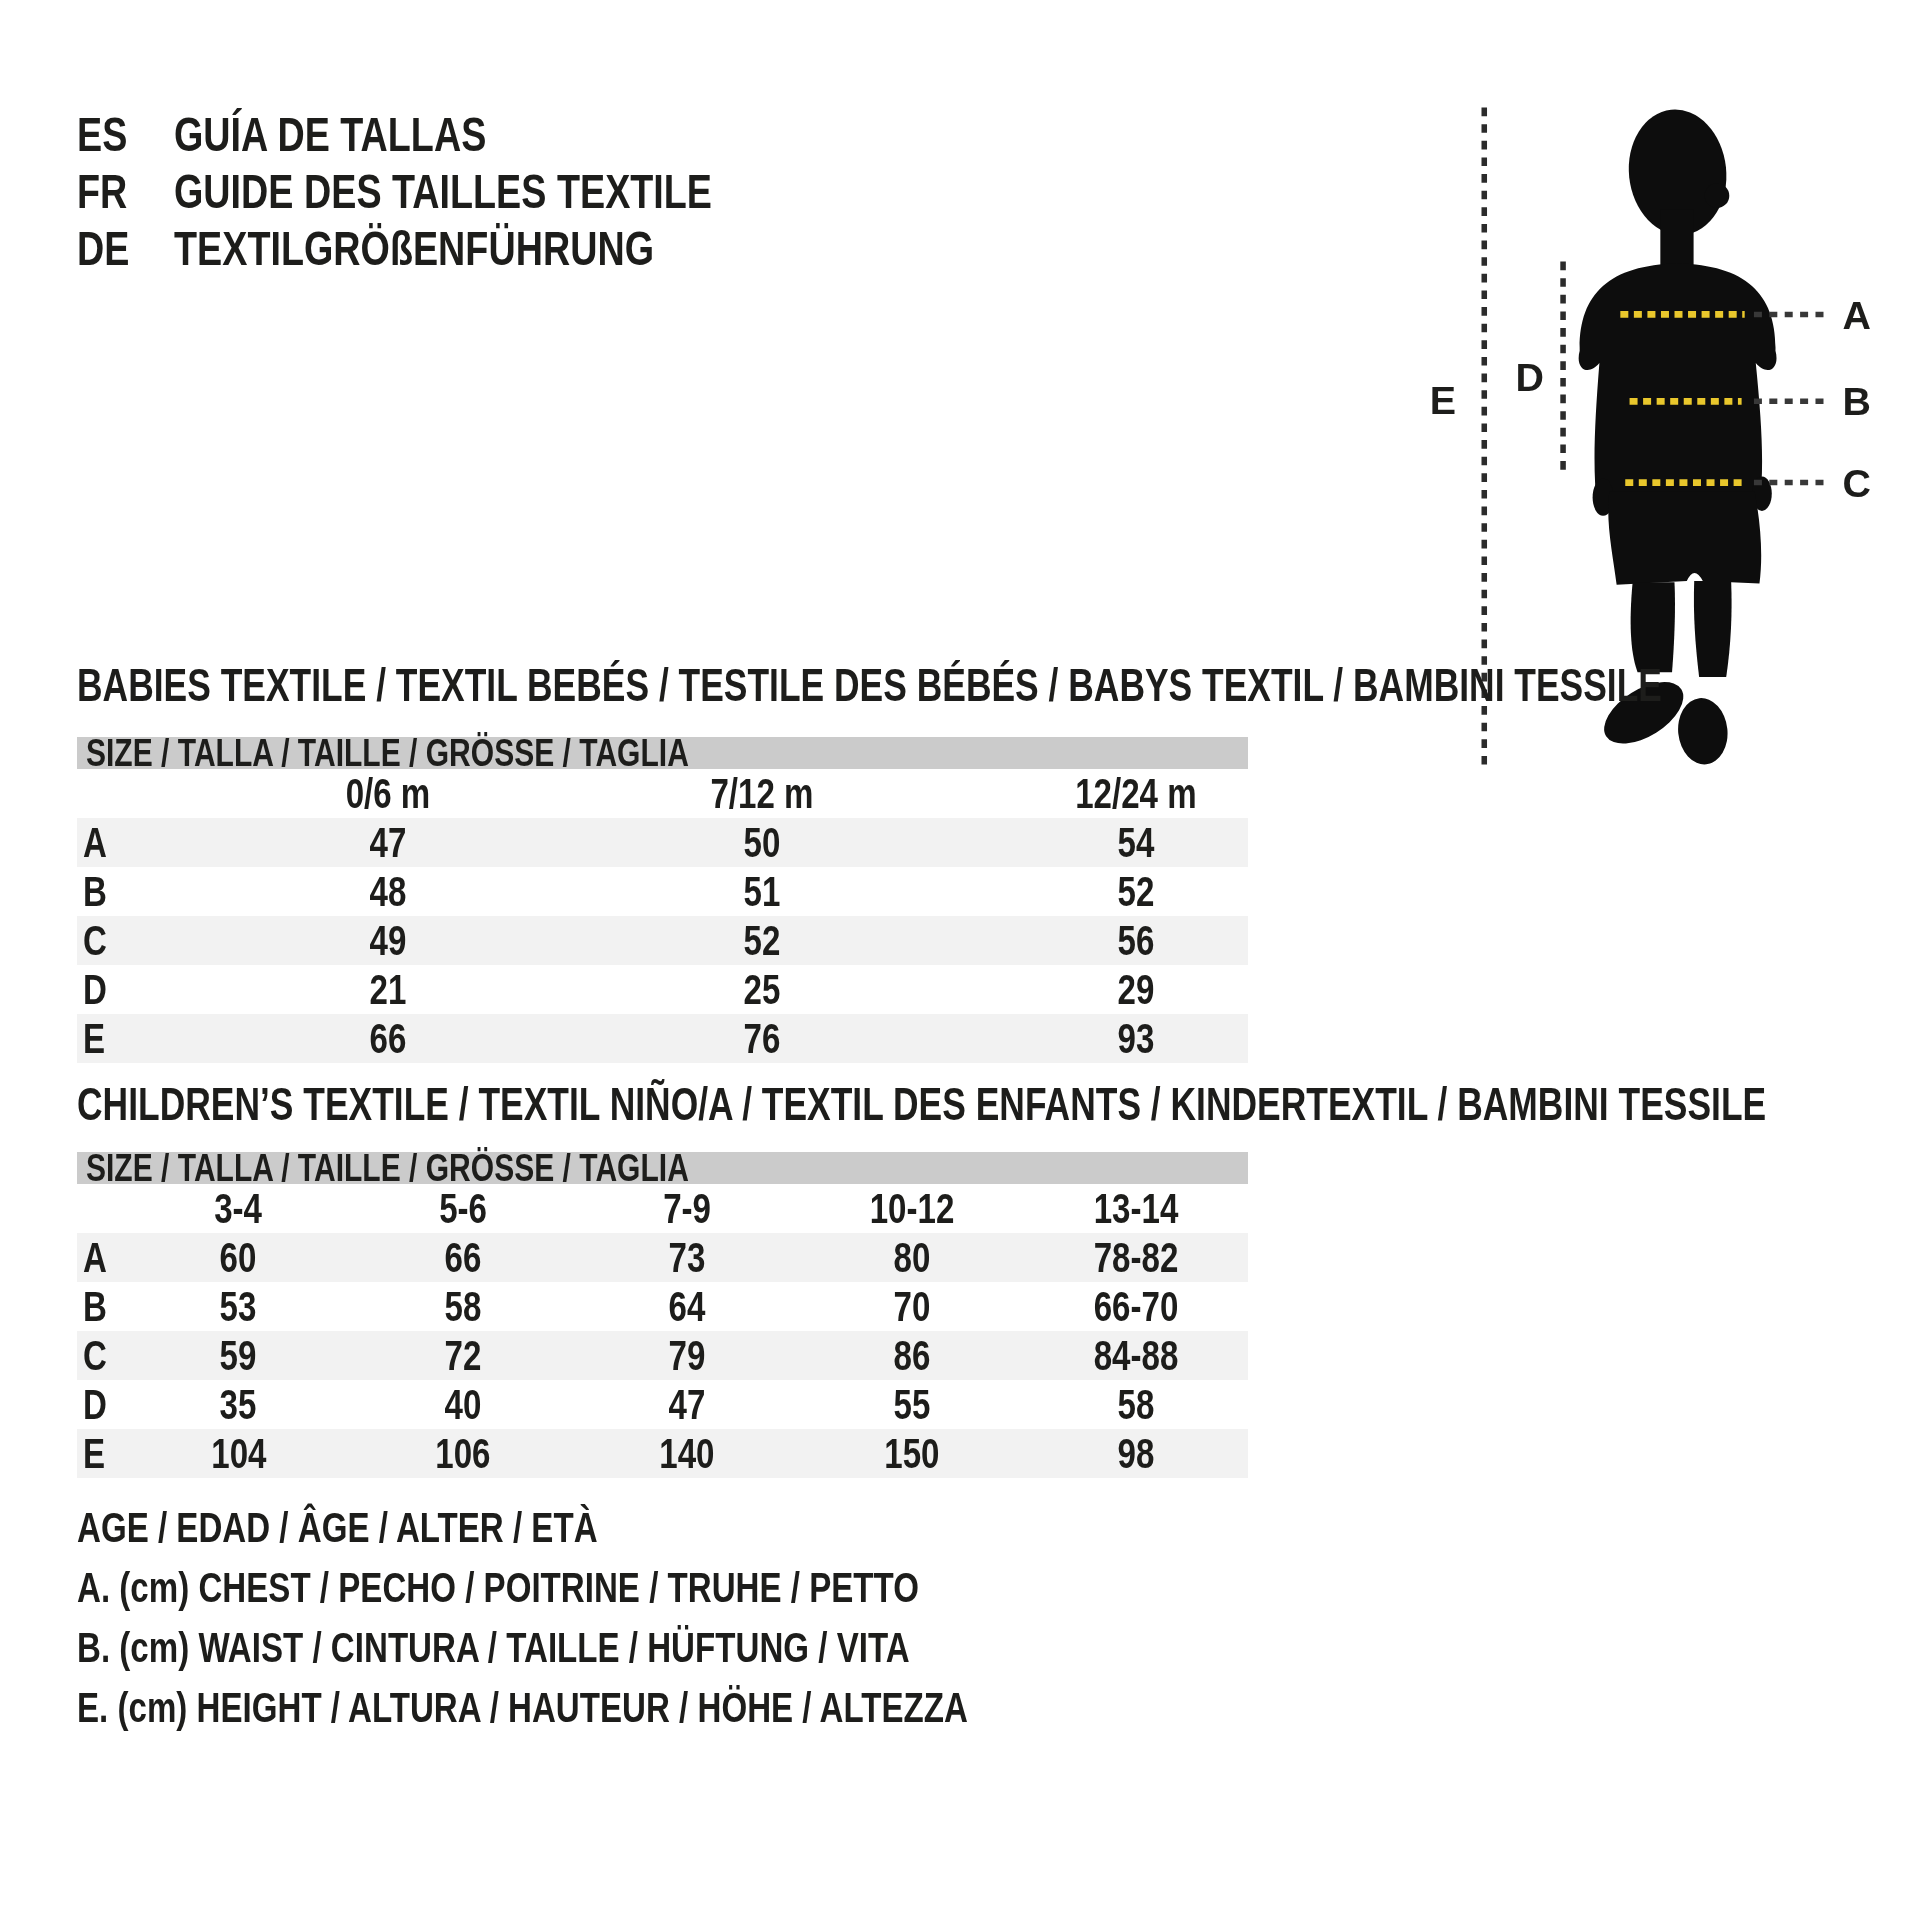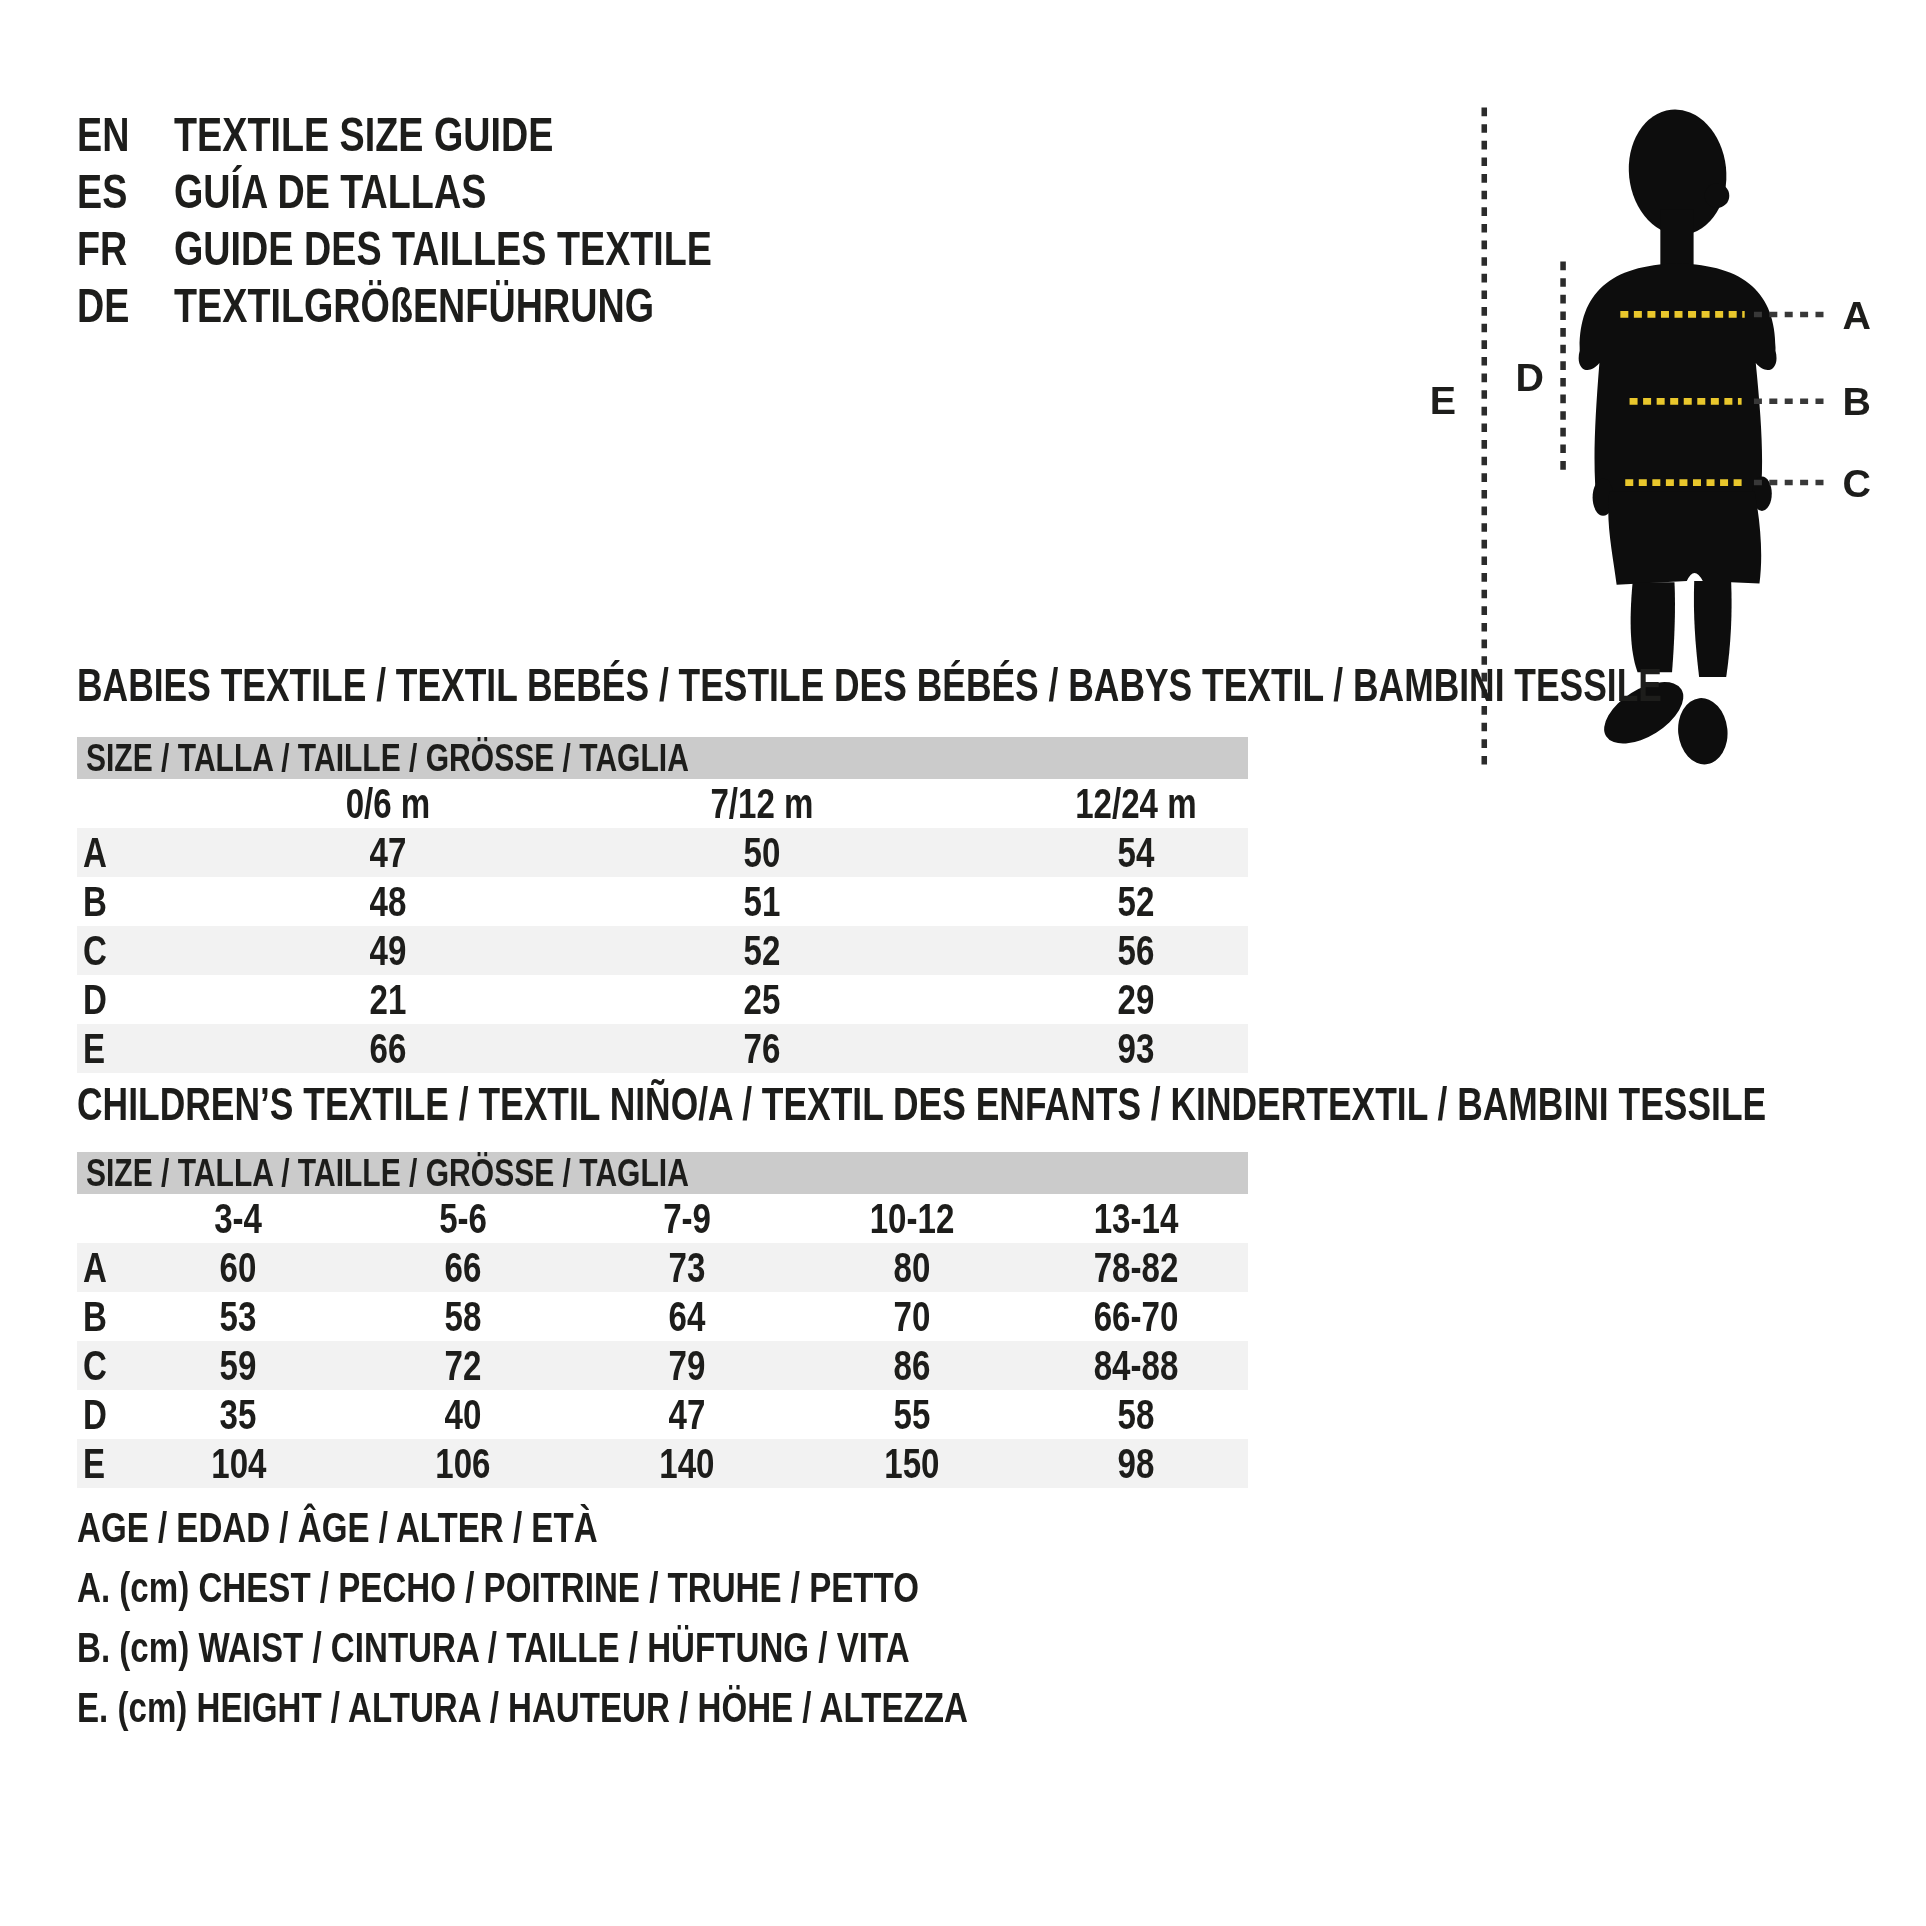--- a/index.html
+++ b/index.html
@@ -18,21 +18,21 @@
 
   
   .sec-title{position:absolute;left:77px;height:49px;line-height:49px;font-size:46px;font-weight:700;}
   .title-babies{top:661px;}
   .title-children{top:1080px;}
 
   
   .sizetable{position:absolute;left:77px;width:1171px;}
   .t-babies{top:737px;}
   .t-children{top:1152px;}
-  .size-bar{height:42px;background:#cbcbcb;display:flex;align-items:center;
+  .size-bar{height:32px;background:#cbcbcb;display:flex;align-items:center;
     padding-left:8.6px;box-sizing:border-box;font-size:39px;font-weight:700;}
   .trow{display:flex;align-items:center;height:49px;font-size:43px;font-weight:700;justify-content:space-between;}
   .trow.shade{background:#f2f2f2;}
   .trow.hdr{height:49px;background:transparent;}
   .tletter{width:49px;padding-left:6.2px;box-sizing:border-box;text-align:left;}
   .tcell{width:224px;text-align:center;}
 
   
   .legend{position:absolute;left:77px;top:1497px;}
   .legend-line{height:60px;display:flex;align-items:center;font-size:43px;font-weight:700;}
@@ -44,24 +44,20 @@
   .kdash{stroke:#383838;stroke-width:9;stroke-dasharray:13 12;fill:none;}
   .mlabel{font-family:"Liberation Sans",sans-serif;font-size:64px;font-weight:700;
     fill:#1d1d1b;text-anchor:middle;}
 </style>
 </head>
 <body>
 
 <div class="page">
 
   <div class="lang-block">
-    <div class="lang-row">
-      <span class="lang-code"><span class="cond">EN</span></span>
-      <span class="cond">TEXTILE SIZE GUIDE</span>
-    </div>
     <div class="lang-row">
       <span class="lang-code"><span class="cond">ES</span></span>
       <span class="cond">GUÍA DE TALLAS</span>
     </div>
     <div class="lang-row">
       <span class="lang-code"><span class="cond">FR</span></span>
       <span class="cond">GUIDE DES TAILLES TEXTILE</span>
     </div>
     <div class="lang-row">
       <span class="lang-code"><span class="cond">DE</span></span>

